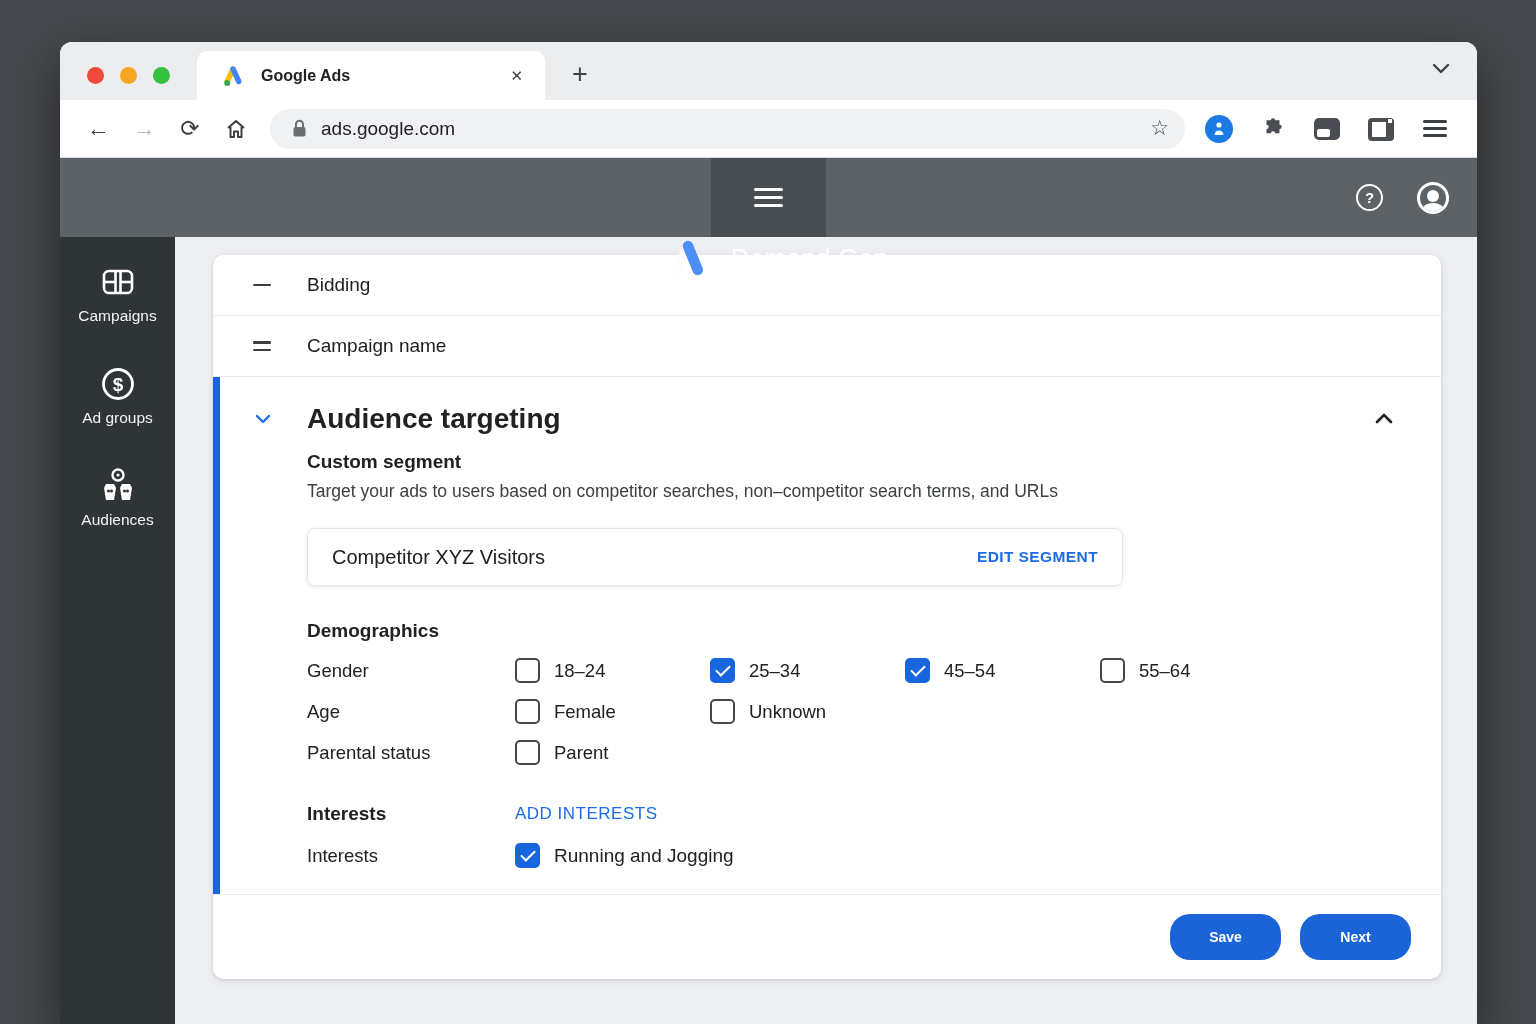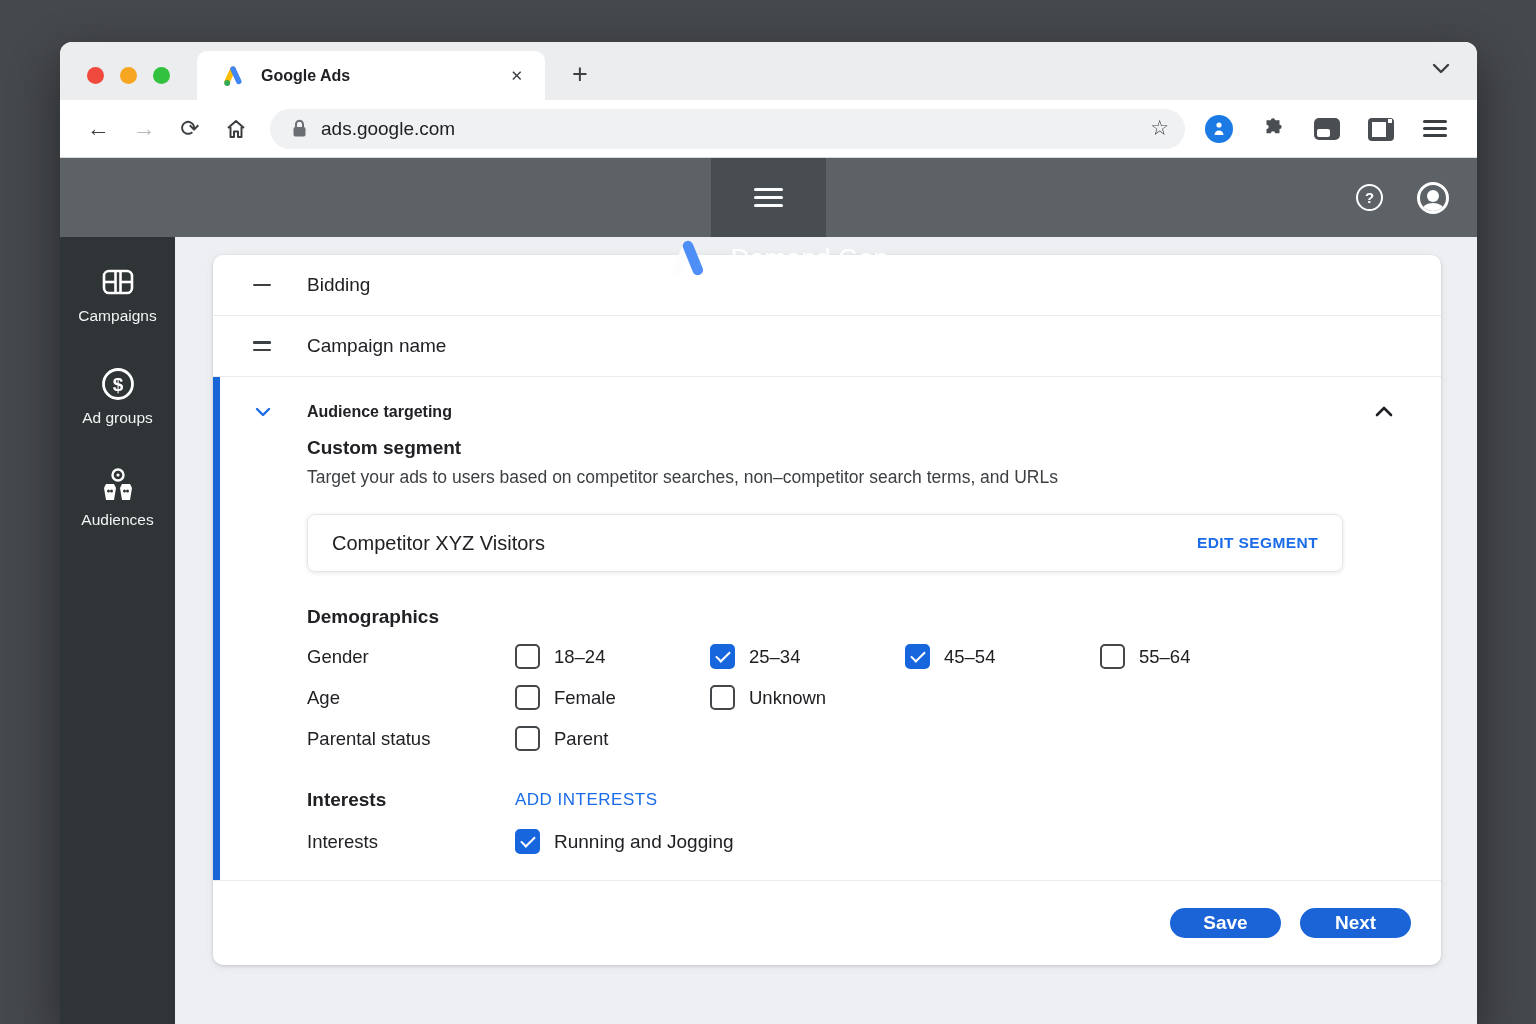--- a/index.html
+++ b/index.html
@@ -116,30 +116,30 @@
   }
   .crow .row-icon { width:18px; margin-right:36px; display:flex; flex-direction:column; gap:5px; }
   .crow .row-icon i { display:block; height:2.5px; background:#3c4043; border-radius:1px; }
   .crow-label { font-size:19px; color:#202124; }
 
   
   .section { position:relative; padding:0 0 26px 0; border-bottom:1px solid #e8eaed; }
   .blue-bar { position:absolute; left:0; top:0; bottom:0; width:7px; background:#1a66d9; }
   .sec-header { display:flex; align-items:center; padding:26px 36px 0 42px; }
   .sec-chevron { width:16px; margin-right:36px; display:flex; align-items:center; }
-  .sec-title { font-size:16px; font-weight:700; color:#202124; flex:1; }
+  .sec-title { font-size:28px; font-weight:700; color:#202124; flex:1; }
   .collapse-chevron { margin-right:12px; }
 
   .sec-content { padding-left:94px; padding-right:36px; }
 
   .cs-heading { margin-top:16px; font-size:19px; font-weight:700; }
   .cs-desc { margin-top:8px; font-size:17.5px; color:#3c4043; }
 
   .segment-card {
-    margin-top:26px; width:1036px; height:58px;
+    margin-top:26px; width:816px; height:58px;
     border:1px solid #e3e5e8; border-radius:8px;
     box-shadow:0 1px 4px rgba(60,64,67,.13);
     display:flex; align-items:center; padding:0 24px;gap:28px;
   }
   .segment-name { font-size:20px; flex:1; }
   .edit-btn { font-size:15.5px; font-weight:700; letter-spacing:.4px; color:#1a6ce8; cursor:default; }
 
   .demo-heading { margin-top:34px; font-size:19px; font-weight:700; }
   .demo-grid {
     margin-top:8px;
@@ -168,22 +168,22 @@
   .int-row { margin-top:18px; display:flex; align-items:center; }
   .int-row .demo-label { width:208px; }
   .int-row .check-label { font-size:19px; }
 
   
   .card-footer {
     height:84px; display:flex; align-items:center; justify-content:flex-end;
     gap:19px; padding-right:30px;
   }
   .btn {
-    min-width:111px; height:30px; border:none; border-radius:20px;
-    background:#1a64d8; color:#fff; font-size:19px; font-weight:700;
+    min-width:111px; height:46px; border:none; border-radius:20px;
+    background:#1a64d8; color:#fff; font-size:14px; font-weight:700;
     font-family:inherit; display:flex; align-items:center; justify-content:center;
     cursor:default;
   }
 </style>
 </head>
 <body>
 
 <div class="stage">
   <div class="window">
 

